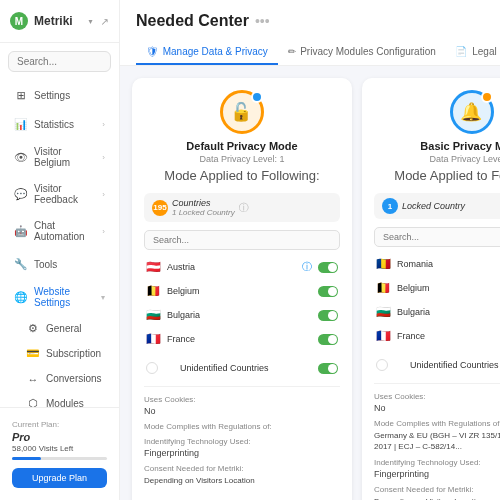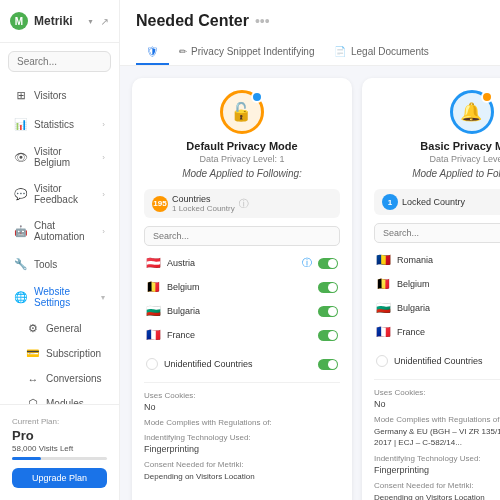--- a/index.html
+++ b/index.html
@@ -25,21 +25,21 @@
     .nav-item { display: flex; align-items: center; gap: 6px; padding: 7px 10px; cursor: pointer; color: #555; font-size: 10px; border-radius: 4px; margin: 1px 4px; }
     .nav-item.section-active { color: #1a73e8; }
     .nav-icon { width: 14px; height: 14px; display: flex; align-items: center; justify-content: center; font-size: 11px; flex-shrink: 0; }
     .nav-label { flex: 1; }
     .nav-chevron { font-size: 8px; color: #bbb; }
     
     .nav-sub-item { display: flex; align-items: center; gap: 6px; padding: 5px 10px 5px 22px; cursor: pointer; color: #555; font-size: 10px; border-radius: 4px; margin: 1px 4px; }
     
     .sidebar-bottom { padding: 12px; border-top: 1px solid #eee; }
     .current-plan-label { font-size: 8px; color: #999; margin-bottom: 2px; }
-    .plan-name { font-size: 13px; font-weight: 600; color: #333; }
+    .plan-name { font-size: 11px; font-weight: 600; color: #333; font-style: italic; }
     .plan-visits { font-size: 8px; color: #555; margin-top: 1px; }
     .plan-bar-bg { height: 3px; background: #e0e0e0; border-radius: 2px; margin: 4px 0; }
     .plan-bar-fill { height: 3px; background: #1a73e8; border-radius: 2px; width: 30%; }
     .upgrade-btn { width: 100%; padding: 5px; background: #1a73e8; color: #fff; border: none; border-radius: 6px; font-size: 9px; font-weight: 400; cursor: pointer; margin-top: 4px; }
     
     
     .main-content { flex: 1; display: flex; flex-direction: column; overflow: hidden; background: #f5f6fa; }
     
     .main-header { background: #fff; padding: 12px 16px 0 16px; border-bottom: 1px solid #eee; }
     .main-title-row { display: flex; align-items: center; gap: 6px; margin-bottom: 10px; }
@@ -63,47 +63,47 @@
     .card-icon-ring { width: 44px; height: 44px; border-radius: 50%; display: flex; align-items: center; justify-content: center; margin-bottom: 6px; position: relative; }
     .card-icon-ring.orange { background: #fff3e0; border: 3px solid #ff9800; }
     .card-icon-ring.blue { background: #e3f2fd; border: 3px solid #2196F3; }
     .card-icon-emoji { font-size: 18px; }
     .card-dot-indicator { width: 12px; height: 12px; border-radius: 50%; background: #2196F3; border: 2px solid #fff; position: absolute; top: -2px; right: -2px; }
     .card-dot-indicator.blue { background: #2196F3; }
     .card-dot-indicator.orange { background: #ff9800; }
     
     .card-title { font-size: 11px; font-weight: 700; color: #222; text-align: center; }
     .card-subtitle { font-size: 9px; color: #888; text-align: center; margin-top: 2px; }
-    .card-mode-label { font-size: 10px; color: #555; text-align: right; margin-top: 4px; font-style: italic; }
+    .card-mode-label { font-size: 13px; color: #555; text-align: right; margin-top: 4px; }
     
     .card-stats { display: flex; align-items: center; gap: 4px; margin: 8px 0; padding: 5px 8px; background: #f5f5f5; border-radius: 6px; }
     .stats-count-badge { background: #1a73e8; color: #fff; border-radius: 50%; width: 16px; height: 16px; display: flex; align-items: center; justify-content: center; font-size: 8px; font-weight: 700; }
     .stats-count-badge.orange { background: #ff9800; }
     .stats-count-badge.blue { background: #2196F3; }
-    .stats-text { font-size: 9px; color: #333; flex: 1; }
+    .stats-text { font-size: 9px; color: #333; flex: 1; font-style: italic; }
     .stats-info-icon { font-size: 10px; color: #bbb; }
     
     .card-search { width: 100%; border: 1px solid #e0e0e0; border-radius: 5px; padding: 4px 8px; font-size: 9px; color: #999; margin-bottom: 6px; outline: none; background: #fafafa; }
     
     .country-list { display: flex; flex-direction: column; gap: 2px; margin-bottom: 8px; }
     .country-item { display: flex; align-items: center; gap: 6px; padding: 4px 2px; }
     .country-flag { font-size: 12px; }
     .country-name { font-size: 9px; color: #333; flex: 1; }
     .country-toggle { width: 20px; height: 11px; border-radius: 6px; background: #4caf50; position: relative; flex-shrink: 0; }
     .country-toggle::after { content: ''; width: 9px; height: 9px; border-radius: 50%; background: #fff; position: absolute; top: 1px; right: 1px; }
     .country-info-icon { font-size: 10px; color: #2196F3; }
     
     .divider { height: 1px; background: #f0f0f0; margin: 8px 0; }
     
     .card-detail-row { margin-bottom: 6px; }
     .detail-label { font-size: 8px; color: #888; margin-bottom: 2px; }
     .detail-value { font-size: 9px; color: #444; }
     .detail-value.multiline { font-size: 8px; line-height: 1.4; }
     
-    .unidentified-row { display: flex; align-items: center; gap: 6px; padding: 4px 2px; }
+    .unidentified-row { display: flex; align-items: center; gap: 22px; padding: 4px 2px; }
     .unidentified-circle { width: 12px; height: 12px; border-radius: 50%; border: 1px solid #ddd; flex-shrink: 0; }
     .unidentified-text { font-size: 9px; color: #333; flex: 1; }
     .unidentified-toggle { width: 20px; height: 11px; border-radius: 6px; background: #4caf50; position: relative; flex-shrink: 0; }
     .unidentified-toggle::after { content: ''; width: 9px; height: 9px; border-radius: 50%; background: #fff; position: absolute; top: 1px; right: 1px; }
   </style>
 </head>
 <body>
 
 <div class="app-container">
 
@@ -115,21 +115,21 @@
       <span class="sidebar-logo-icon">↗</span>
     </div>
 
     <div class="sidebar-search">
       <input type="text" class="search-input" placeholder="Search..." style="">
     </div>
 
     <div class="sidebar-nav">
       <div class="nav-item">
         <span class="nav-icon">⊞</span>
-        <span class="nav-label">Visitors</span>
+        <span class="nav-label">Settings</span>
       </div>
       <div class="nav-item">
         <span class="nav-icon">📊</span>
         <span class="nav-label">Statistics</span>
         <span class="nav-chevron">›</span>
       </div>
       <div class="nav-item">
         <span class="nav-icon">👁</span>
         <span class="nav-label">Visitor Belgium</span>
         <span class="nav-chevron">›</span>
@@ -187,24 +187,25 @@
 
   <div class="main-content">
     <div class="main-header">
       <div class="main-title-row">
         <h1 class="main-title">Needed Center</h1>
         <span class="title-dots">•••</span>
       </div>
       <div class="tabs">
         <div class="tab active">
           <span class="tab-icon">🛡</span>
+          <span>Manage Data &amp; Privacy</span>
         </div>
         <div class="tab">
           <span class="tab-icon">✏</span>
-          <span>Privacy Snippet Indentifying</span>
+          <span>Privacy Modules Configuration</span>
         </div>
         <div class="tab">
           <span class="tab-icon">📄</span>
           <span>Legal Documents</span>
         </div>
       </div>
     </div>
 
     <div class="content-area">
       <div class="cards-row">

